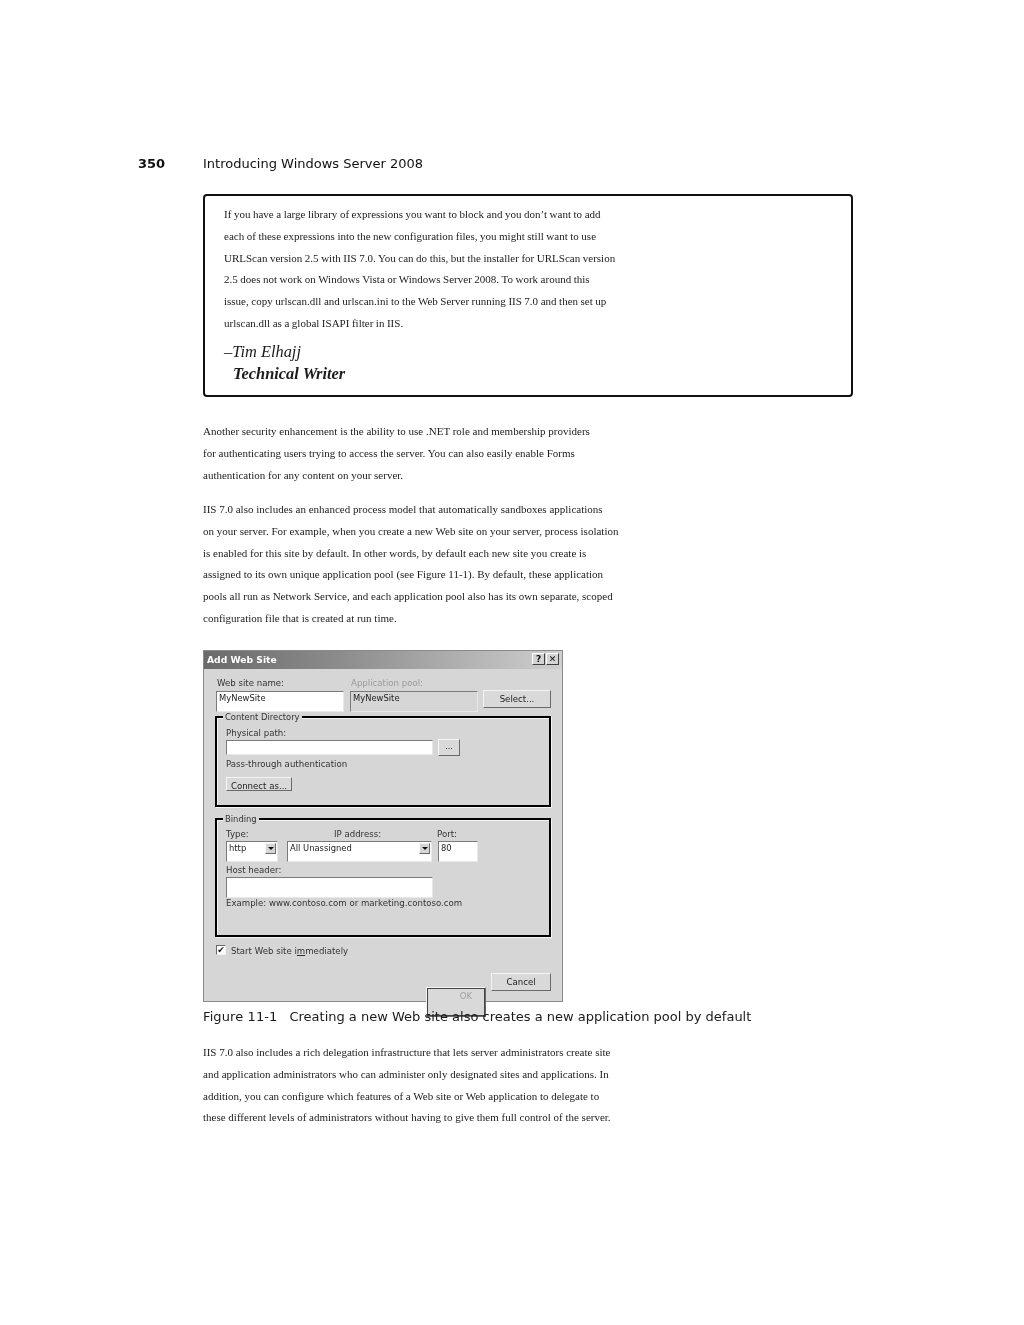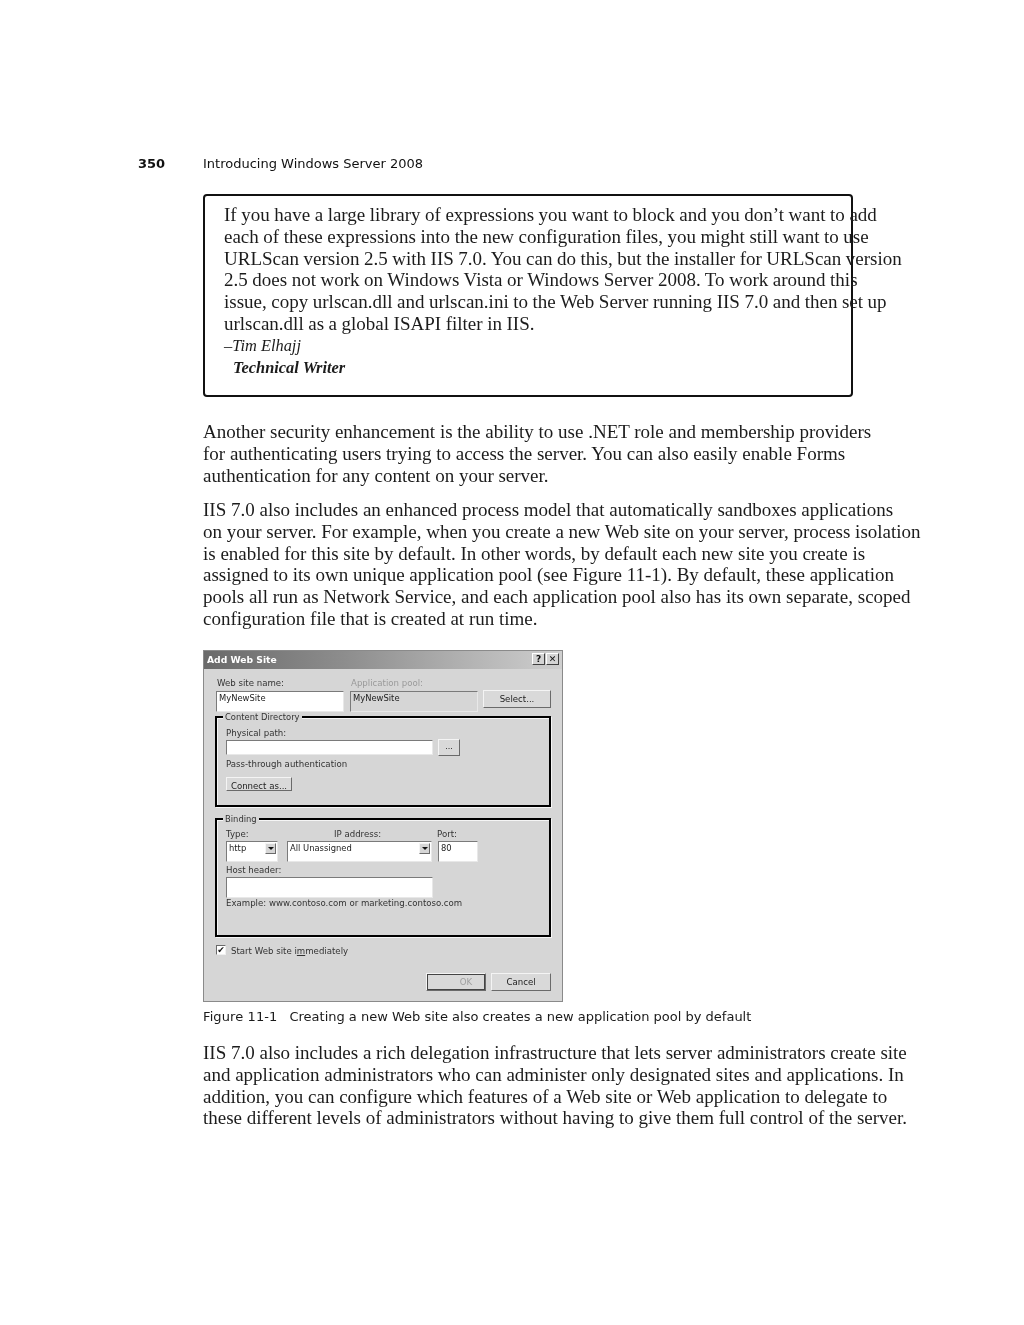--- a/index.html
+++ b/index.html
@@ -34,34 +34,35 @@
       top: 194px;
       width: 650px;
       height: 203px;
       border: 2.5px solid #111;
       border-radius: 4px;
       box-sizing: border-box;
       padding: 8px 18px 0 19px;
     }
     .serif-text {
       font-family: "Liberation Serif", serif;
-      font-size: 19px;
+      font-size: 11px;
       line-height: 21.8px;
       color: #1c1c1c;
       margin: 0;
     }
     .sidebar-box .serif-text {
       word-spacing: -0.2px;
     }
     .sig {
       font-family: "Liberation Serif", serif;
       font-style: italic;
       font-size: 16.4px;
       line-height: 21.8px;
       color: #1c1c1c;
+      margin-top: 6px;
     }
     .sig .title-line { padding-left: 9px; display: block; font-weight: bold; }
     .para {
       position: absolute;
       left: 203px;
       width: 660px;
     }
     .line { display: block; white-space: nowrap; }
 
     
@@ -271,21 +272,21 @@
   <span class="abs" style="left:233px; top:178px;">Port:</span>
   <div class="field" style="left:234px; top:190px; width:40px;">80</div>
 
   <span class="abs" style="left:22px; top:214px;">Host header:</span>
   <div class="field" style="left:22px; top:226px; width:207px;"></div>
   <span class="abs" style="left:22px; top:247px;"><span>Example: </span><span>www.contoso.com or marketing.contoso.com</span></span>
 
   <span class="checkbox" style="left:12px; top:294px;">✔</span>
   <span class="abs" style="left:27px; top:295px;"><span>Start Web site i</span><span class="u">m</span><span>mediately</span></span>
 
-  <div class="btn default" style="left:222px; top:322px; width:60px; height:18px; line-height:16px;padding-left:20px;">OK</div>
+  <div class="btn default" style="left:222px; top:336px; width:60px; height:30px; line-height:16px;padding-left:20px;">OK</div>
   <div class="btn" style="left:287px; top:322px; width:60px; height:18px; line-height:16px;">Cancel</div>
 </div>
 
 <div class="caption">
   <span class="fig-label">Figure 11-1</span><span class="fig-text">Creating a new Web site also creates a new application pool by default</span>
 </div>
 
 <div class="para serif-text" style="top:1042px;">
   <span class="line">IIS 7.0 also includes a rich delegation infrastructure that lets server administrators create site</span>
   <span class="line">and application administrators who can administer only designated sites and applications. In</span>

